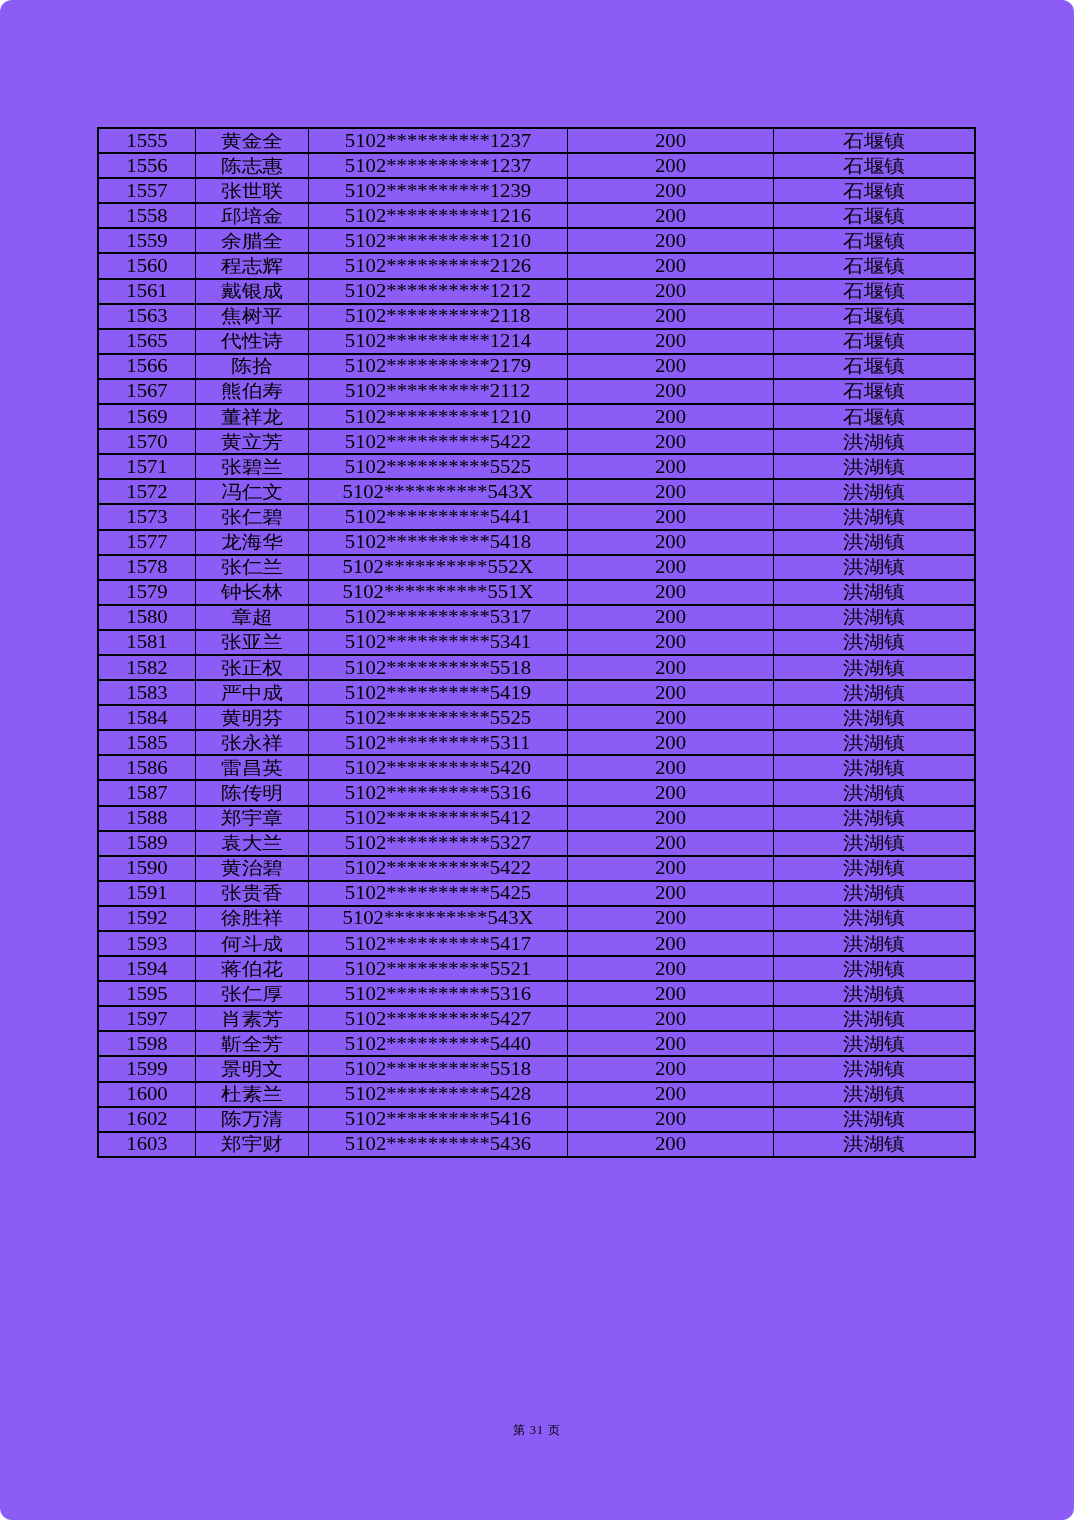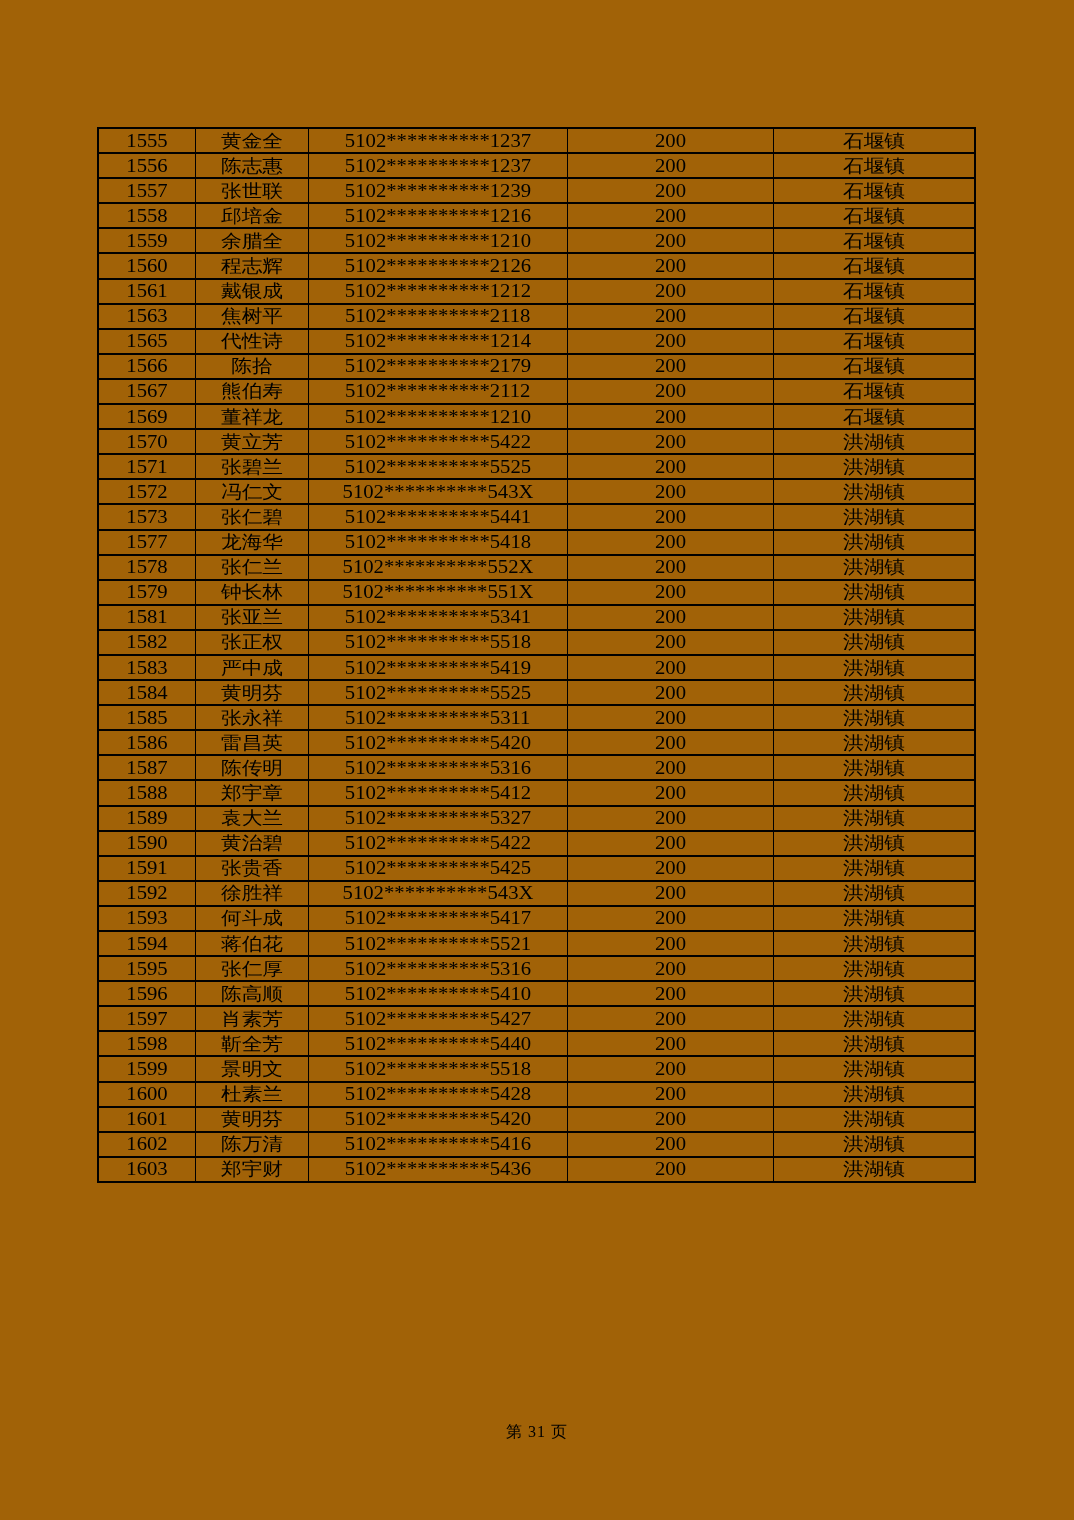--- a/index.html
+++ b/index.html
@@ -14,21 +14,22 @@
     font-family: "Liberation Serif", "DejaVu Serif", serif;
     color: #000000;
     overflow: hidden;
   }
   .page {
     position: absolute;
     left: 0;
     top: 0;
     width: 1074px;
     height: 1520px;
-    background: #a16207;
+    background: #8b5cf6;
+    border-radius: 12px;
   }
   table.roster {
     position: absolute;
     left: 97px;
     top: 127px;
     width: 877px;
     border-collapse: collapse;
     table-layout: fixed;
     border: 2px solid #000000;
   }
@@ -49,21 +50,21 @@
     display: inline-block;
     transform: scaleX(1.15);
     transform-origin: center center;
   }
   .footer {
     position: absolute;
     left: 0;
     top: 1422px;
     width: 1074px;
     text-align: center;
-    font-size: 16px;
+    font-size: 12px;
     letter-spacing: 1px;
   }
 </style>
 </head>
 <body>
 
 <div class="page">
 
   <table class="roster">
     <colgroup id="roster-cols">
@@ -201,20 +202,27 @@
           <td><span class="cx">洪湖镇</span></td>
         </tr>
         <tr>
           <td><span class="cx">1579</span></td>
           <td><span class="cx">钟长林</span></td>
           <td><span class="cx">5102**********551X</span></td>
           <td><span class="cx">200</span></td>
           <td><span class="cx">洪湖镇</span></td>
         </tr>
         <tr>
+          <td><span class="cx">1580</span></td>
+          <td><span class="cx">章超</span></td>
+          <td><span class="cx">5102**********5317</span></td>
+          <td><span class="cx">200</span></td>
+          <td><span class="cx">洪湖镇</span></td>
+        </tr>
+        <tr>
           <td><span class="cx">1581</span></td>
           <td><span class="cx">张亚兰</span></td>
           <td><span class="cx">5102**********5341</span></td>
           <td><span class="cx">200</span></td>
           <td><span class="cx">洪湖镇</span></td>
         </tr>
         <tr>
           <td><span class="cx">1582</span></td>
           <td><span class="cx">张正权</span></td>
           <td><span class="cx">5102**********5518</span></td>
@@ -306,27 +314,20 @@
           <td><span class="cx">洪湖镇</span></td>
         </tr>
         <tr>
           <td><span class="cx">1595</span></td>
           <td><span class="cx">张仁厚</span></td>
           <td><span class="cx">5102**********5316</span></td>
           <td><span class="cx">200</span></td>
           <td><span class="cx">洪湖镇</span></td>
         </tr>
         <tr>
-          <td><span class="cx">1596</span></td>
-          <td><span class="cx">陈高顺</span></td>
-          <td><span class="cx">5102**********5410</span></td>
-          <td><span class="cx">200</span></td>
-          <td><span class="cx">洪湖镇</span></td>
-        </tr>
-        <tr>
           <td><span class="cx">1597</span></td>
           <td><span class="cx">肖素芳</span></td>
           <td><span class="cx">5102**********5427</span></td>
           <td><span class="cx">200</span></td>
           <td><span class="cx">洪湖镇</span></td>
         </tr>
         <tr>
           <td><span class="cx">1598</span></td>
           <td><span class="cx">靳全芳</span></td>
           <td><span class="cx">5102**********5440</span></td>
@@ -341,27 +342,20 @@
           <td><span class="cx">洪湖镇</span></td>
         </tr>
         <tr>
           <td><span class="cx">1600</span></td>
           <td><span class="cx">杜素兰</span></td>
           <td><span class="cx">5102**********5428</span></td>
           <td><span class="cx">200</span></td>
           <td><span class="cx">洪湖镇</span></td>
         </tr>
         <tr>
-          <td><span class="cx">1601</span></td>
-          <td><span class="cx">黄明芬</span></td>
-          <td><span class="cx">5102**********5420</span></td>
-          <td><span class="cx">200</span></td>
-          <td><span class="cx">洪湖镇</span></td>
-        </tr>
-        <tr>
           <td><span class="cx">1602</span></td>
           <td><span class="cx">陈万清</span></td>
           <td><span class="cx">5102**********5416</span></td>
           <td><span class="cx">200</span></td>
           <td><span class="cx">洪湖镇</span></td>
         </tr>
         <tr>
           <td><span class="cx">1603</span></td>
           <td><span class="cx">郑宇财</span></td>
           <td><span class="cx">5102**********5436</span></td>

